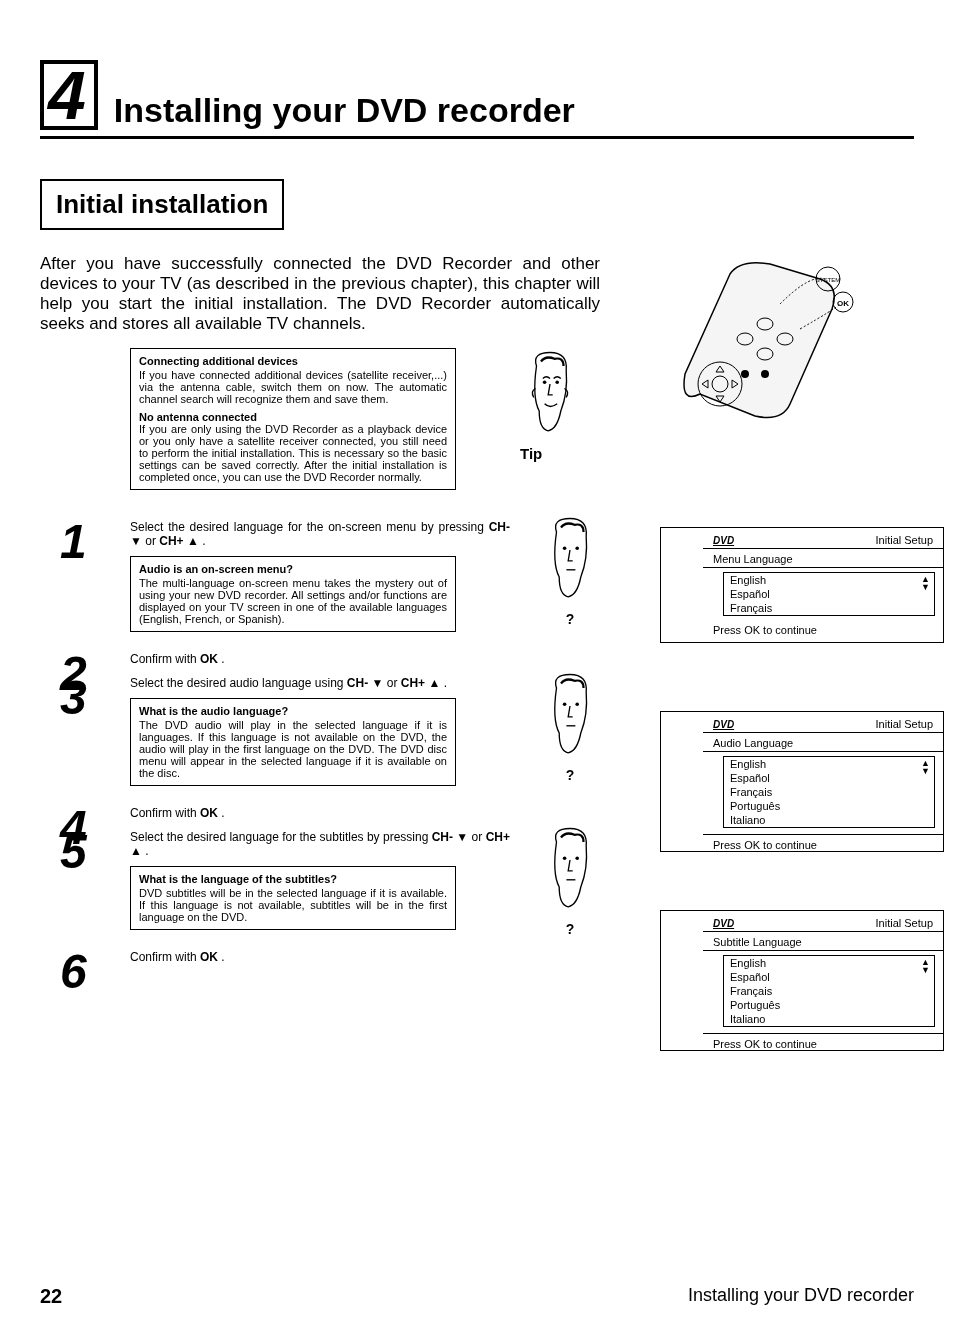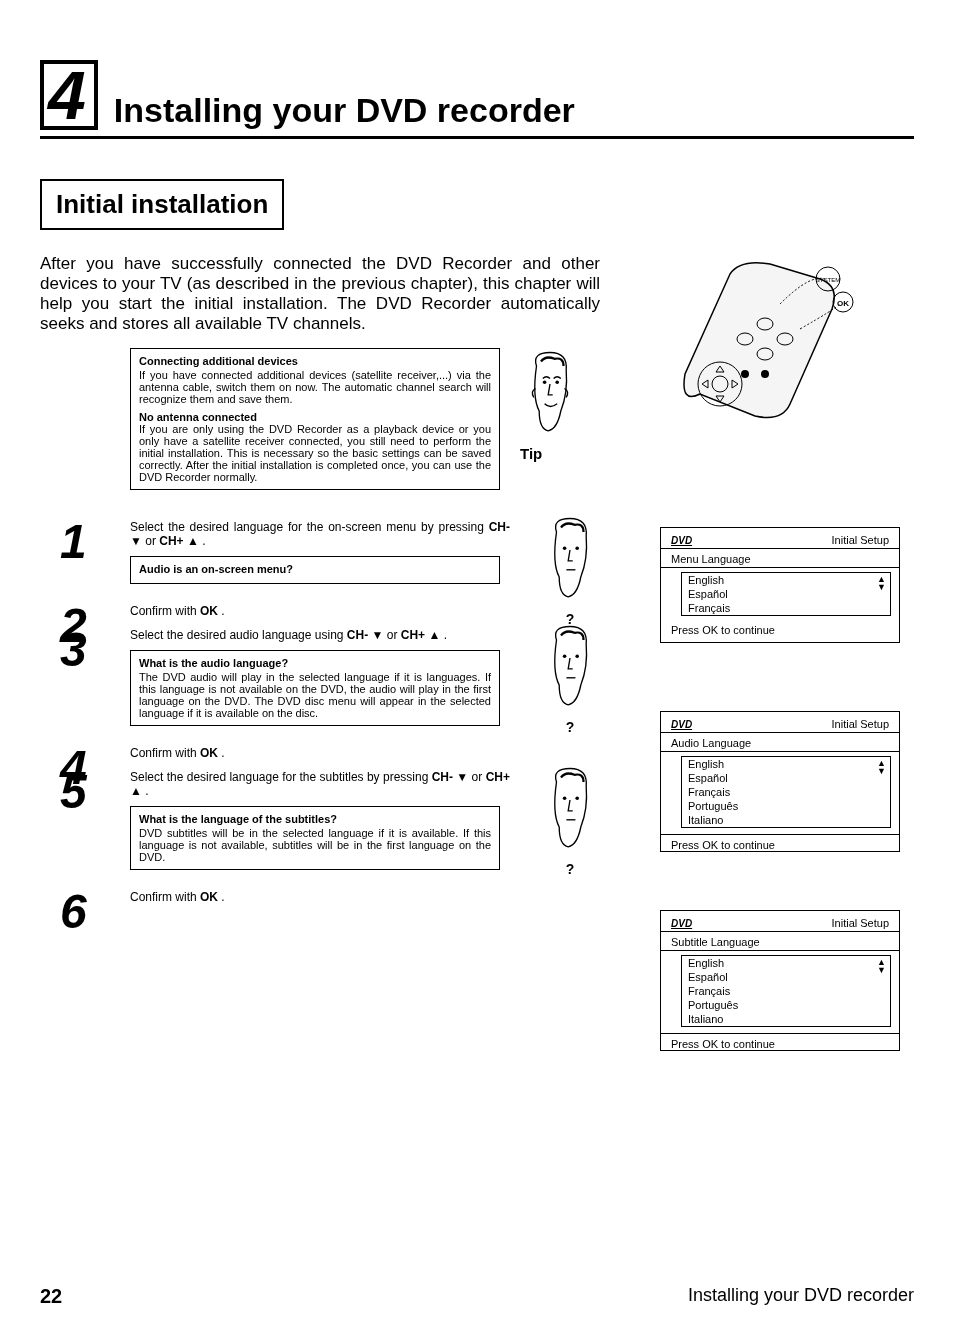--- a/index.html
+++ b/index.html
@@ -56,21 +56,21 @@
     left: 620px;
     top: 0;
     width: 260px;
   }
   .note-box {
     border: 1px solid #000;
     padding: 6px 8px;
     font-size: 11px;
     text-align: justify;
     margin-left: 90px;
-    width: 370px;
+    width: 326px;
     margin-bottom: 12px;
   }
   .note-box .note-title { font-weight: bold; margin-bottom: 2px; }
   .note-box .sub-title { font-weight: bold; margin-top: 6px; }
   .tip-row { position: relative; margin-left: 90px; margin-bottom: 20px; }
   .tip-icon {
     position: absolute;
     left: 390px;
     top: -160px;
     width: 80px;
@@ -100,24 +100,25 @@
   .face-icon {
     position: absolute;
     left: 490px;
     top: -6px;
     width: 80px;
     text-align: center;
   }
   .question-mark { font-weight: bold; font-size: 14px; margin-top: 4px; }
   .osd-box {
     border: 1px solid #000;
-    width: 240px;
+    width: 284px;
     font-size: 11px;
     margin-bottom: 28px;
     background: #fff;
+    padding-left: 42px;
   }
   .osd-header {
     display: flex;
     justify-content: space-between;
     align-items: center;
     padding: 6px 10px 2px 10px;
     border-bottom: 1px solid #000;
   }
   .osd-header .logo { font-style: italic; font-weight: bold; font-size: 10px; text-decoration: underline; }
   .osd-section { padding: 4px 10px 2px 10px; font-size: 11px; border-bottom: 1px solid #000; }
@@ -211,20 +212,21 @@
             <circle cx="38" cy="38" r="2" fill="#000"></circle>
           <path d="M30,40 L28,52 L33,52" fill="none" stroke="#000" stroke-width="1.5"></path>
           <path d="M26,62 L36,62" fill="none" stroke="#000" stroke-width="1.5"></path>
         </svg>
         <div class="question-mark">?</div>
       </div>
     </div>
 
     <div class="note-box">
       <div class="note-title">Audio is an on-screen menu?</div>
+      <div>The multi-language on-screen menu takes the mystery out of using your new DVD recorder. All settings and/or functions are displayed on your TV screen in one of the available languages (English, French, or Spanish).</div>
     </div>
 
     <div class="step" style="margin-top:20px;">
       <div class="step-num">2</div>
       <p class="step-text">
         <span>Confirm with </span>
         <b>OK</b>
         <span> .</span>
       </p>
     </div>

